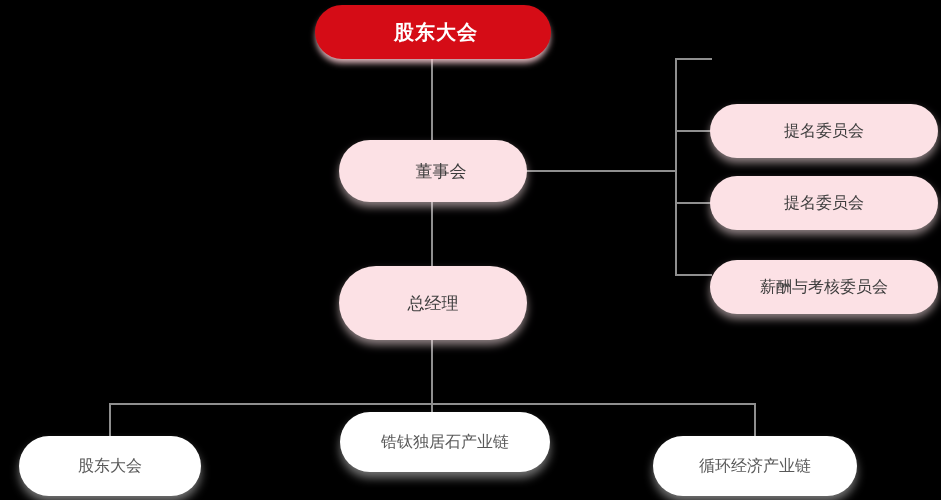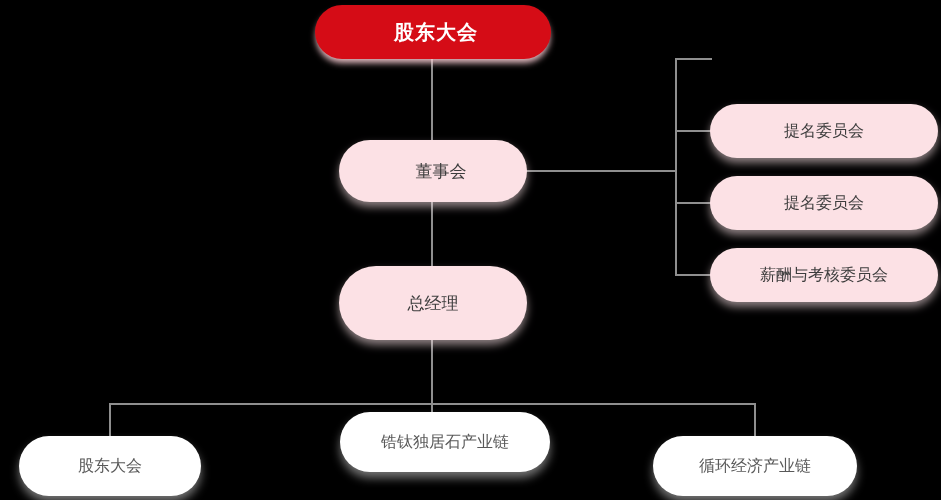--- a/index.html
+++ b/index.html
@@ -80,21 +80,21 @@
   <div class="pill pill-pink" style="left:339px;top:266px;width:188px;height:74px;">
     <span>总经理</span>
   </div>
 
   <div class="pill pill-committee" style="left:710px;top:104px;width:228px;height:54px;">
     <span>提名委员会</span>
   </div>
   <div class="pill pill-committee" style="left:710px;top:176px;width:228px;height:54px;">
     <span>提名委员会</span>
   </div>
-  <div class="pill pill-committee" style="left:710px;top:248px;width:228px;height:54px;">
+  <div class="pill pill-committee" style="left:710px;top:260px;width:228px;height:54px;">
     <span>薪酬与考核委员会</span>
   </div>
 
   <div class="pill pill-white" style="left:19px;top:436px;width:182px;height:60px;">
     <span>股东大会</span>
   </div>
   <div class="pill pill-white" style="left:340px;top:412px;width:210px;height:60px;">
     <span>锆钛独居石产业链</span>
   </div>
   <div class="pill pill-white" style="left:653px;top:436px;width:204px;height:60px;">

